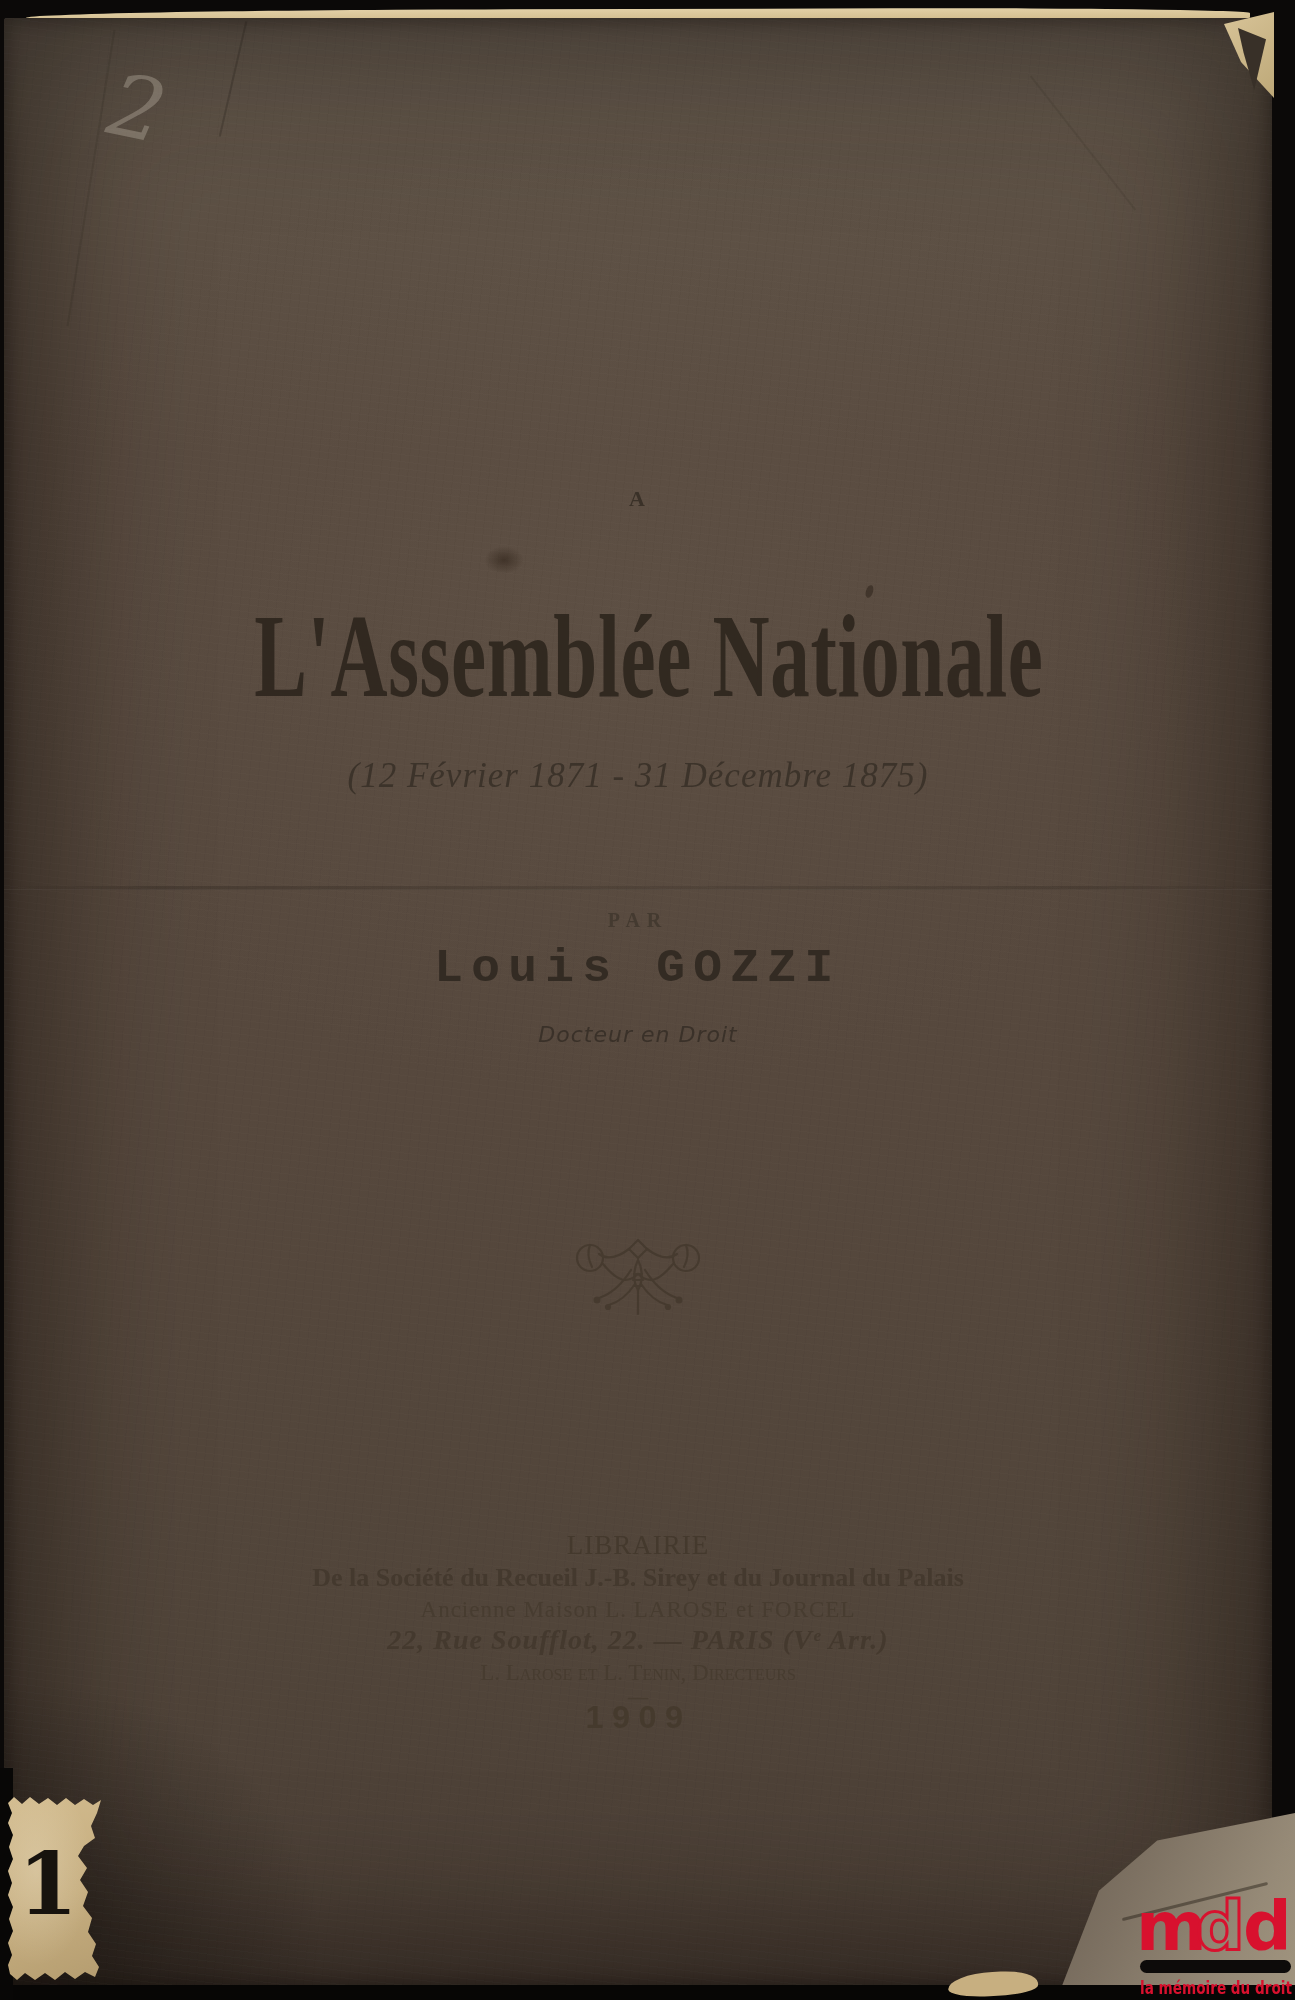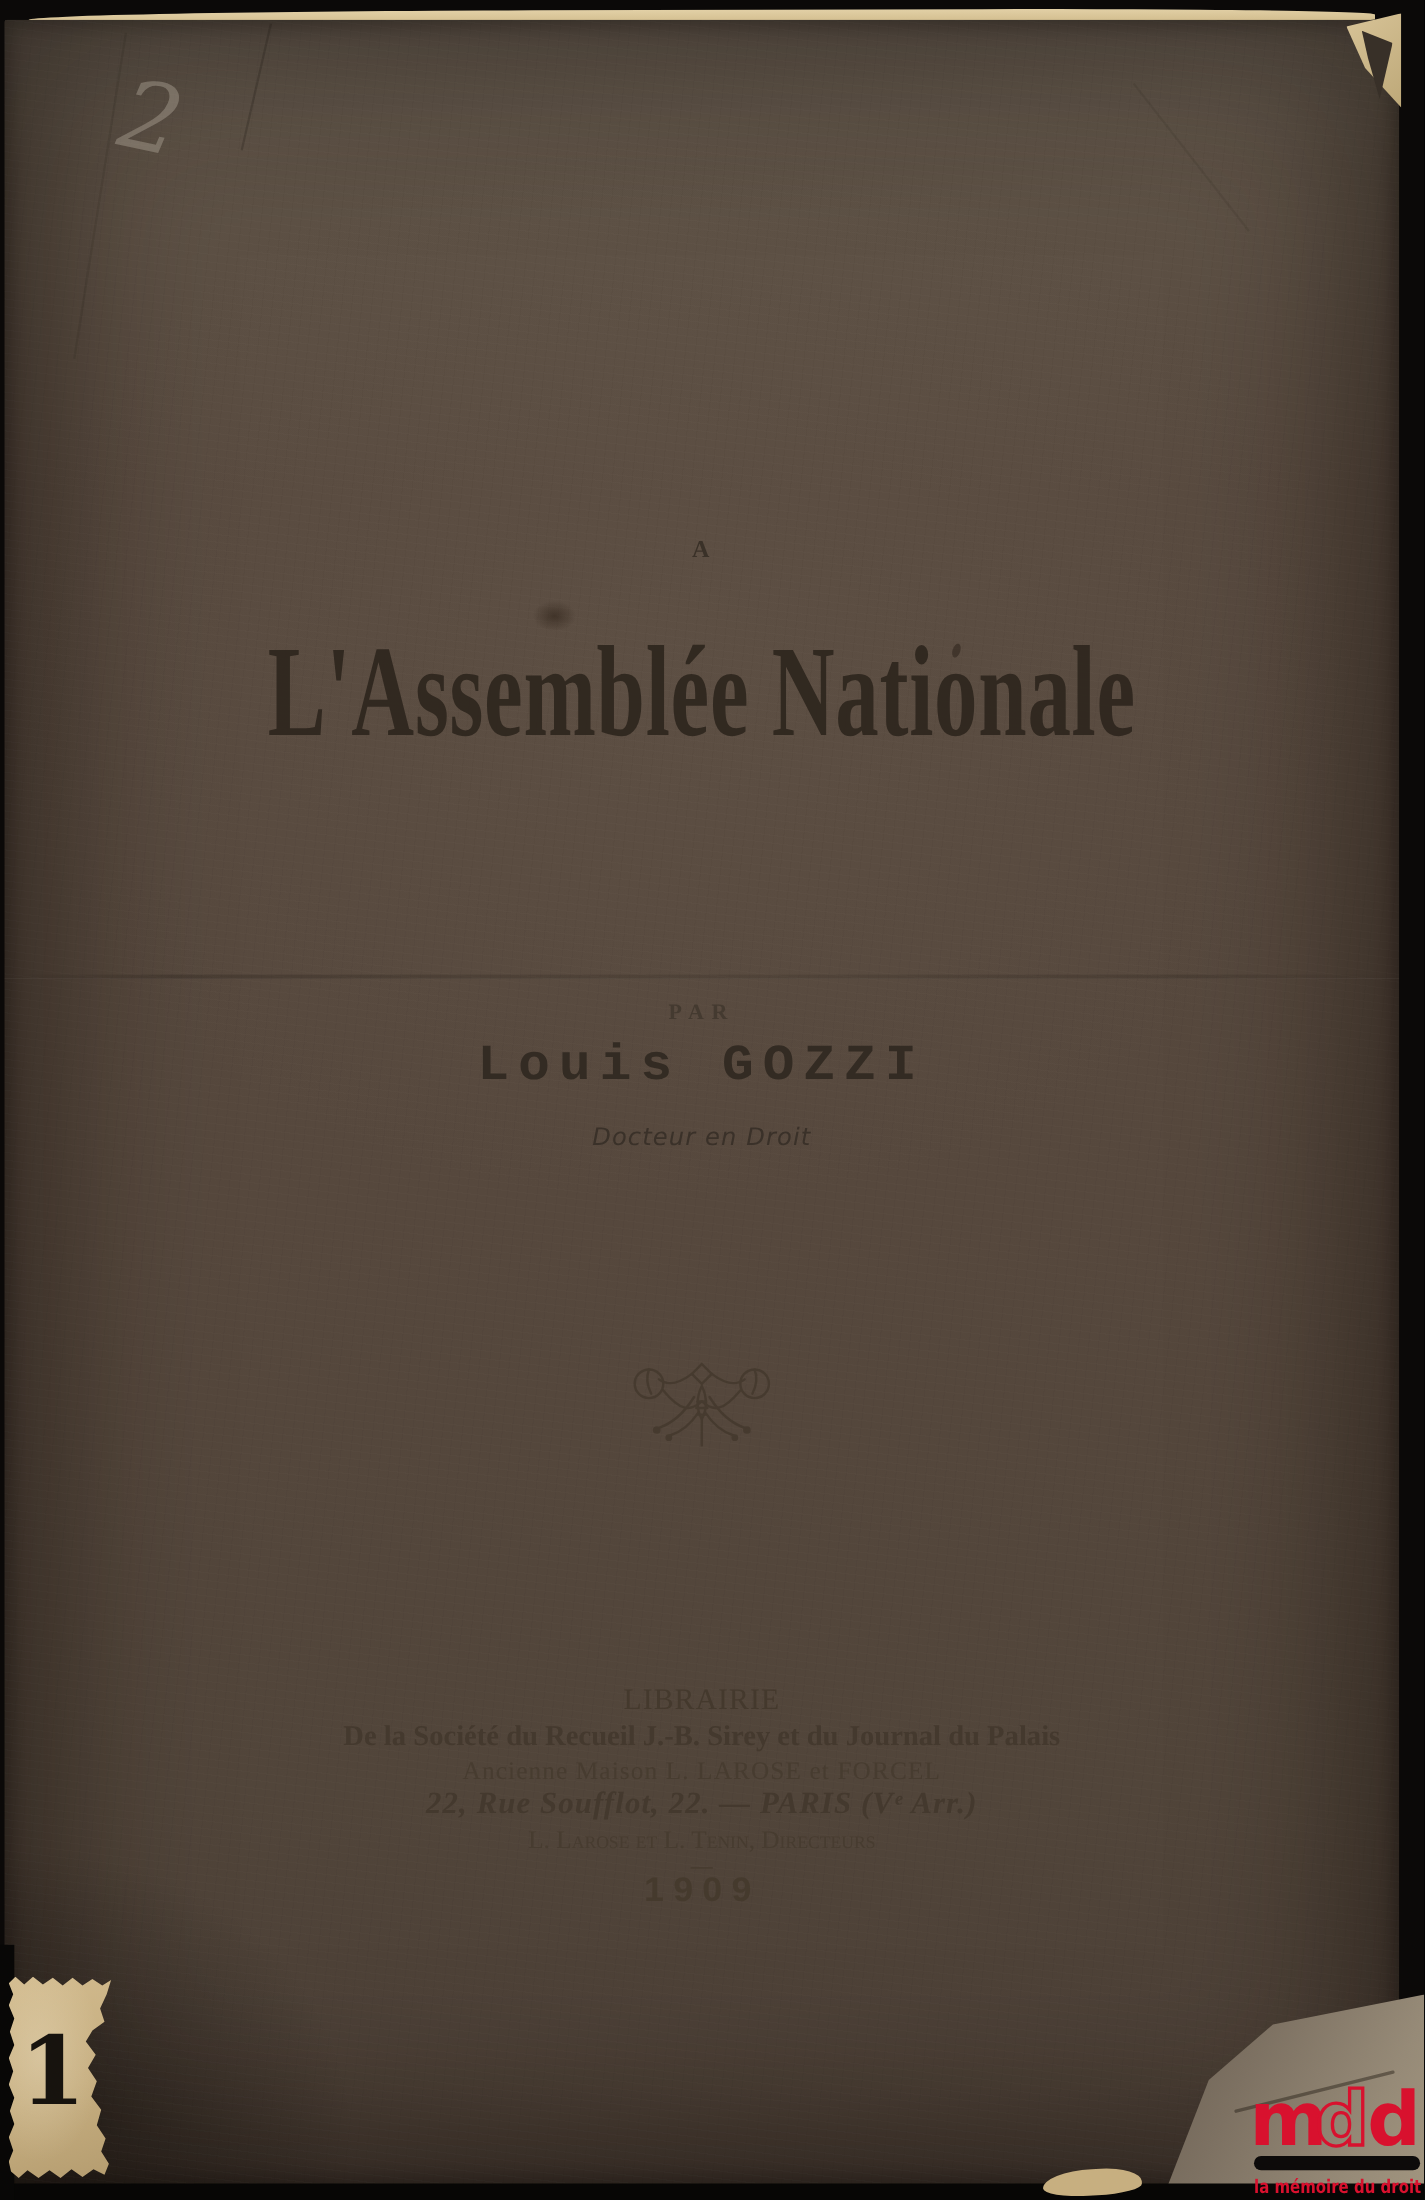--- a/index.html
+++ b/index.html
@@ -57,21 +57,21 @@
   .tline{ position:absolute; left:0; width:100%; text-align:center; line-height:1; white-space:nowrap;}
   .tline > span{ display:inline-block; }
 
   .title{ top:258px; }
   .title > span{
     font-family:"Liberation Sans", sans-serif; font-weight:bold; font-size:140px;
     color:#282119; opacity:.9; letter-spacing:2px;
     transform:scaleX(.5); transform-origin:center;
   }
   .connector{ top:470px; font-size:22px; font-weight:bold; color:#3a3128; letter-spacing:2px;}
-  .subtitle{ top:552px; }
+  .subtitle{ top:580px;margin-left:11px; }
   .subtitle > span{
     font-weight:bold; font-size:118px; color:#2e261e; opacity:.92; letter-spacing:1px;
     transform:scaleX(.67); transform-origin:center;
   }
   .daterange{ top:740px; font-style:italic; font-size:35px; color:#3c332a; letter-spacing:1px;}
   .byline{ top:892px; font-size:20px; font-weight:bold; color:#443a30; letter-spacing:7px;text-align:center;}
   .author{ top:928px; }
   .author > span{
     font-family:"Liberation Mono", monospace; font-weight:bold; font-size:46px;
     color:#332b23; letter-spacing:8px; transform:scaleX(1.04); transform-origin:center;
@@ -169,20 +169,21 @@
 
     <div class="pencil">2</div>
 
 
     <div class="tline connector">A</div>
 
     <div class="tline subtitle">
       <span>L'Assemblée Nationale</span>
     </div>
 
+    <div class="tline daterange">(12 Février 1871 - 31 Décembre 1875)</div>
 
     <div class="tline byline">PAR</div>
 
     <div class="tline author">
       <span>Louis GOZZI</span>
     </div>
 
     <div class="tline degree">Docteur en Droit</div>
 
     <svg class="ornament" width="150" height="90" viewBox="0 0 150 90" fill="none" stroke="#43382c" stroke-width="2.2" stroke-linecap="round">

